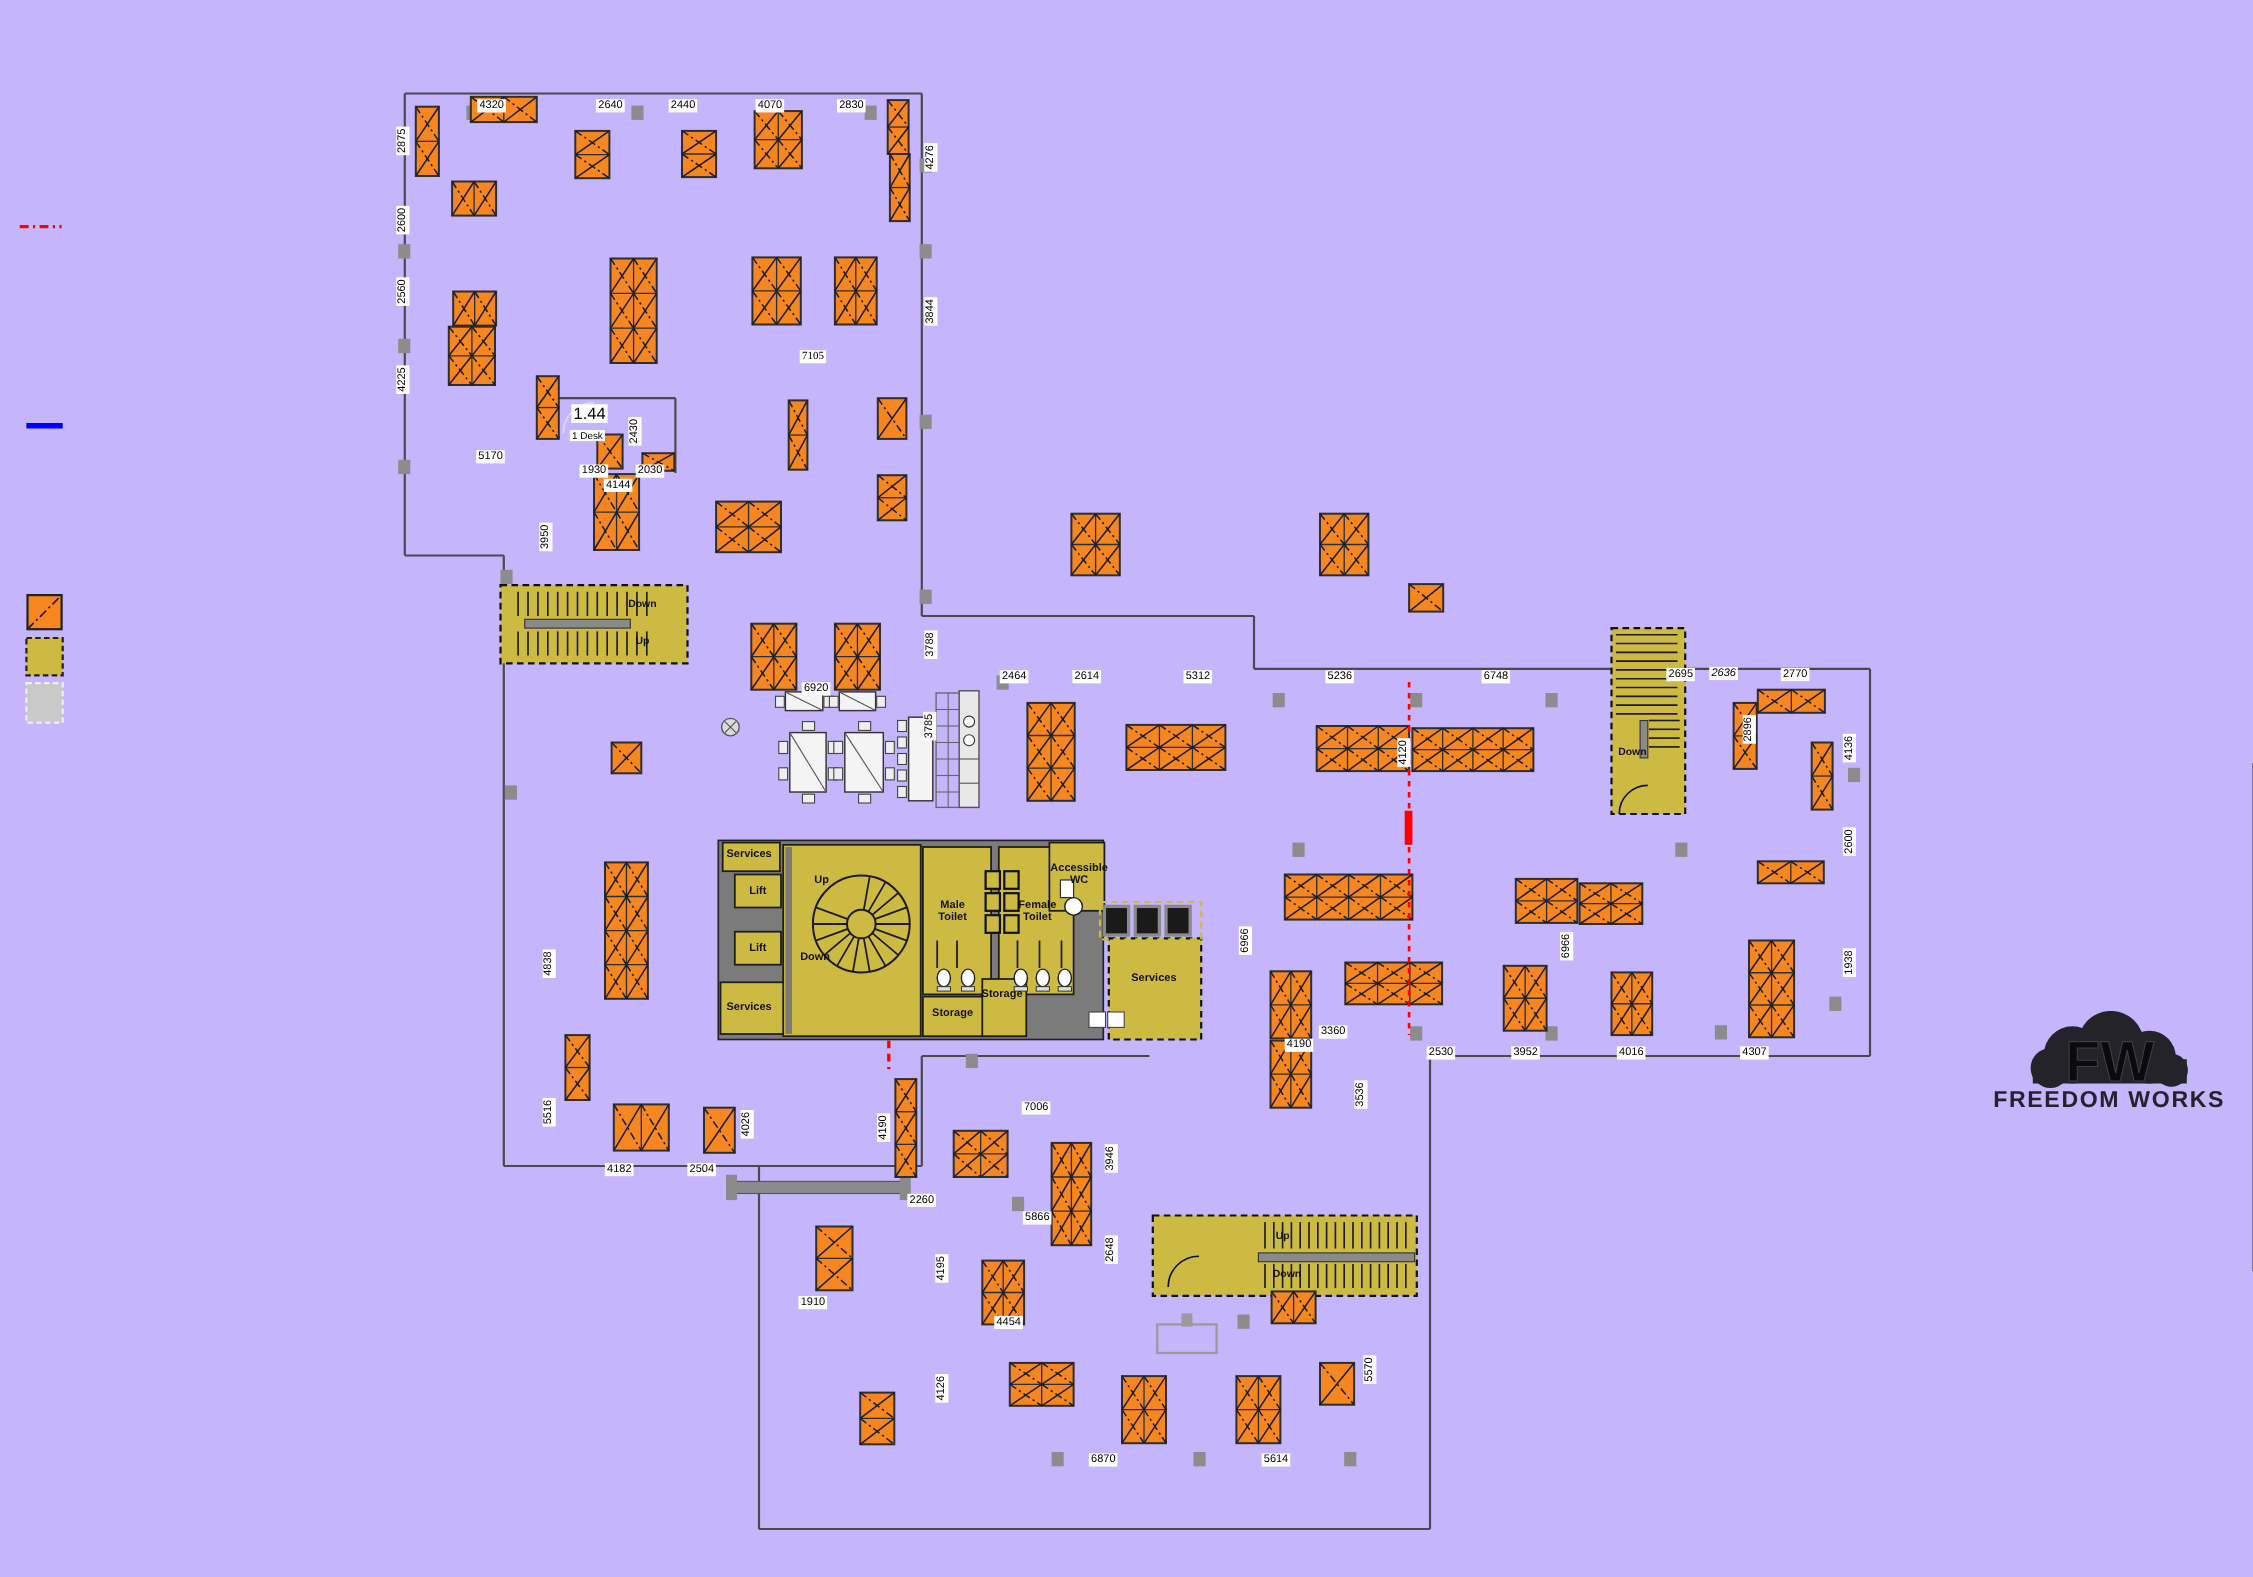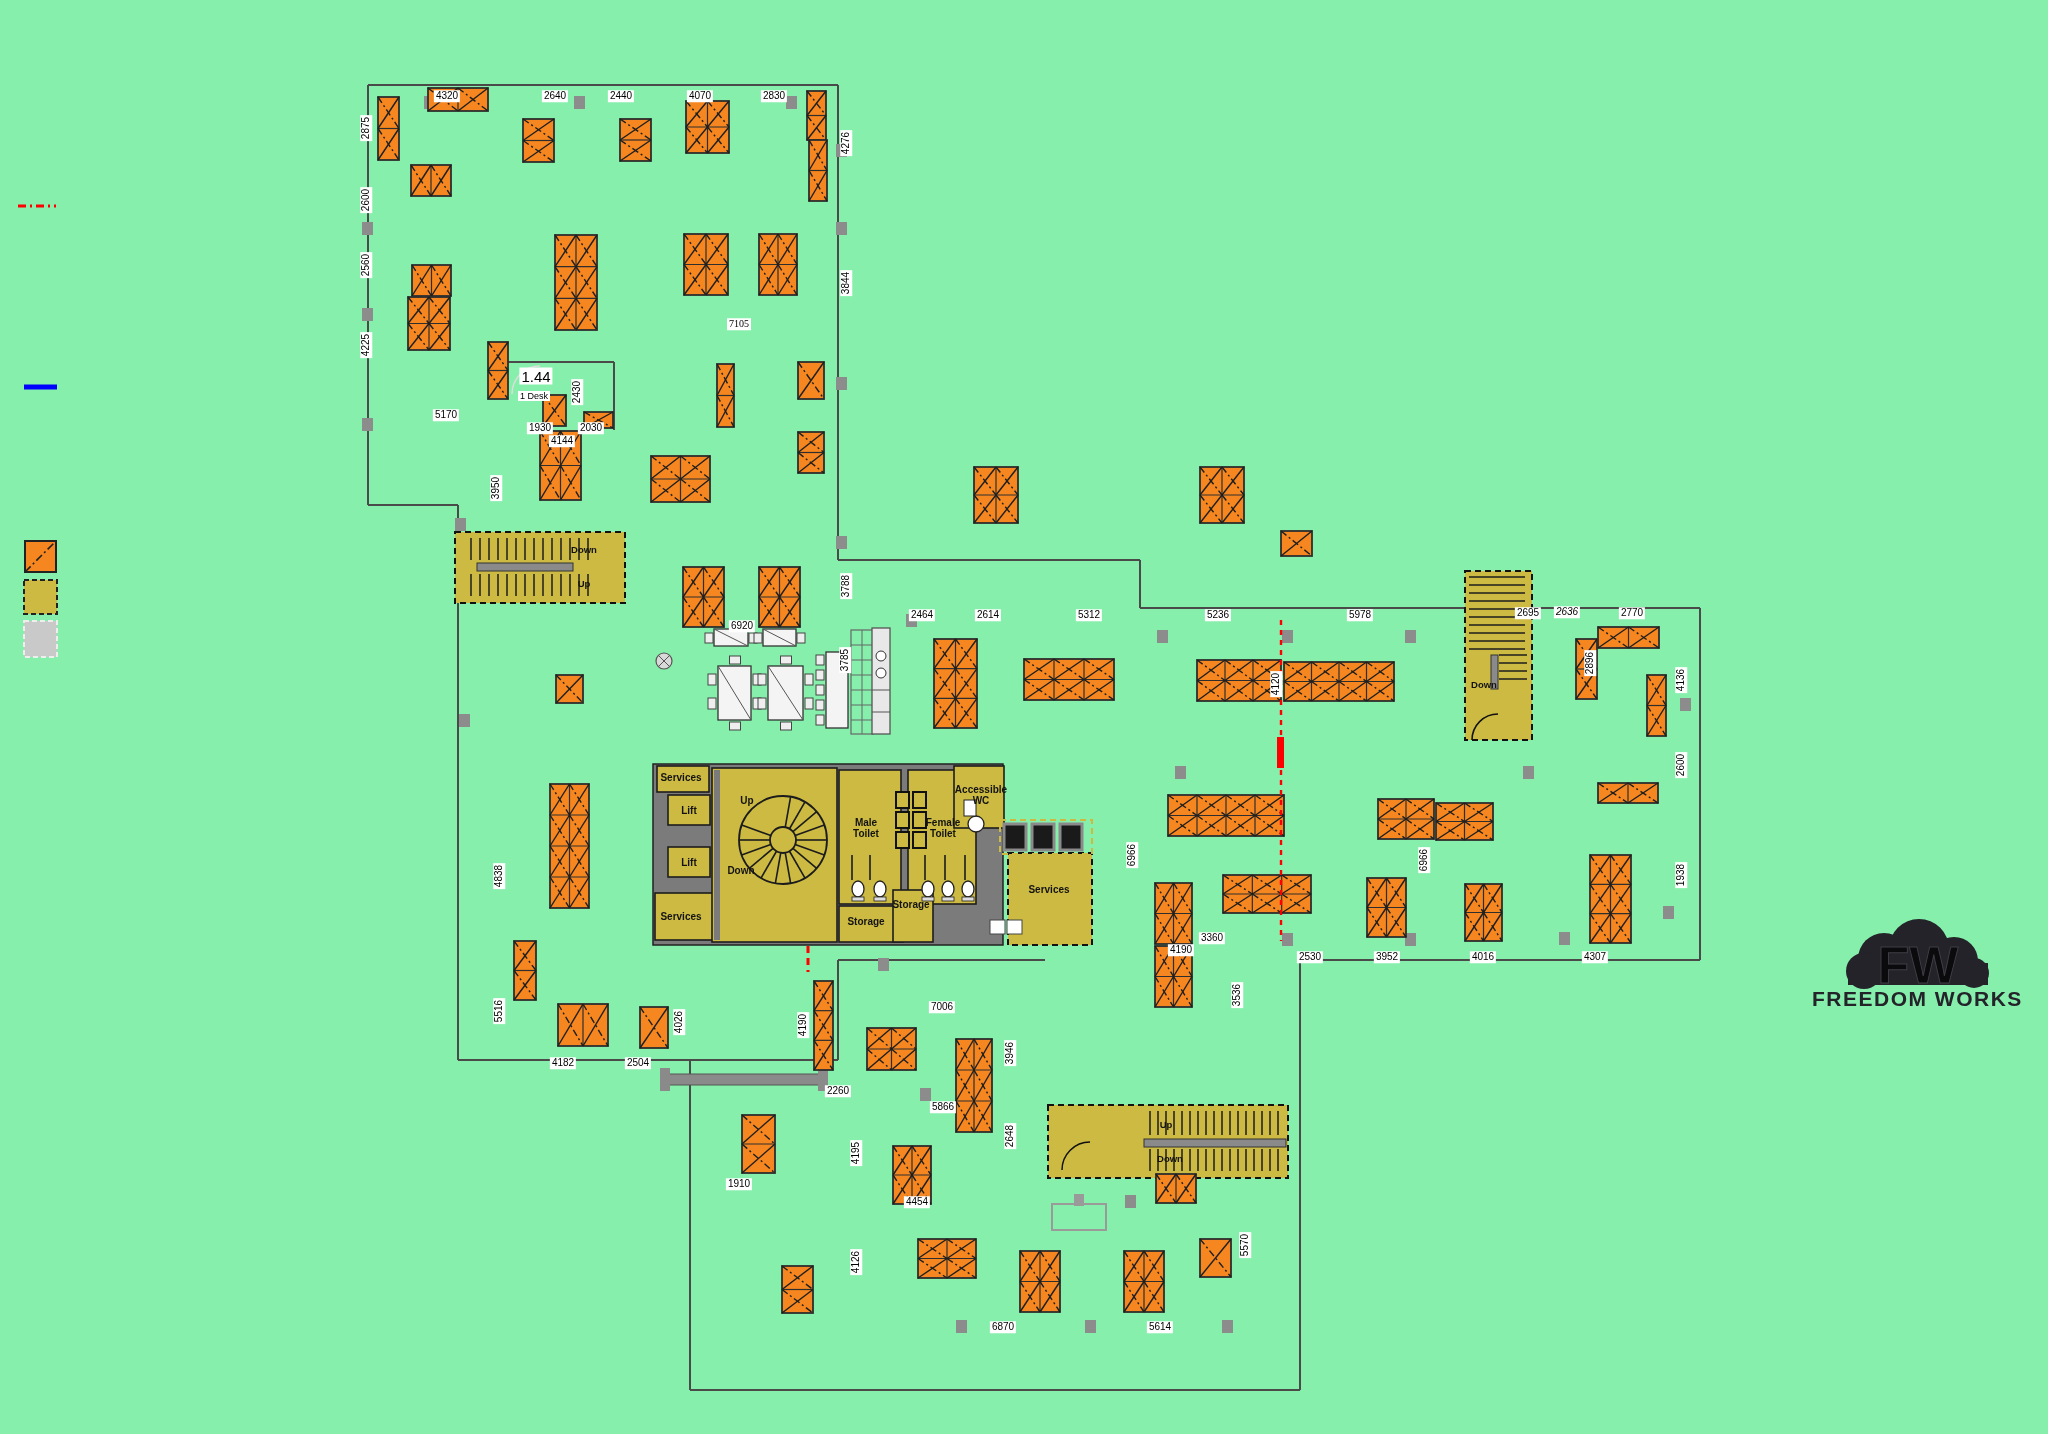--- a/index.html
+++ b/index.html
@@ -1,16 +1,16 @@
 <!DOCTYPE html>
 <html><head>
 <meta charset="utf-8">
 <style>
   html,body{margin:0;padding:0;background:#000;}
-  .stage{position:relative;width:2048px;height:1434px;background:#86efac;overflow:hidden;
+  .stage{position:relative;width:2048px;height:1434px;background:#c4b5fd;overflow:hidden;
          font-family:"Liberation Sans",sans-serif;}
   #plan{position:absolute;left:0;top:0;}
   .lbl{position:absolute;transform:translate(-50%,-50%);background:#fff;color:#000;
        font-size:10px;line-height:1.15;padding:0 2px;white-space:nowrap;}
   .lbl.v{transform:translate(-50%,-50%) rotate(-90deg);}
   .room-lbl{position:absolute;transform:translate(-50%,-50%);color:#131313;font-weight:bold;
        font-size:10px;line-height:1.1;text-align:center;white-space:pre-line;}
   .stair-lbl{position:absolute;transform:translate(-50%,-50%);color:#131313;font-weight:bold;
        font-size:9.5px;white-space:nowrap;}
   .roomtag{position:absolute;transform:translate(-50%,-50%);background:#fff;color:#000;
@@ -992,21 +992,21 @@
       <div class="lbl" style="left: 540px; top: 428px;">1930</div>
       <div class="lbl" style="left: 591px; top: 428px;">2030</div>
       <div class="lbl" style="left: 562px; top: 441px;">4144</div>
       <div class="lbl v" style="left: 496px; top: 488px;">3950</div>
       <div class="lbl" style="left: 742px; top: 626px;">6920</div>
       <div class="lbl v" style="left: 846px; top: 586px;">3788</div>
       <div class="lbl" style="left: 922px; top: 615px;">2464</div>
       <div class="lbl" style="left: 988px; top: 615px;">2614</div>
       <div class="lbl" style="left: 1089px; top: 615px;">5312</div>
       <div class="lbl" style="left: 1218px; top: 615px;">5236</div>
-      <div class="lbl" style="left: 1360px; top: 615px;">5978</div>
+      <div class="lbl" style="left: 1360px; top: 615px;">6748</div>
       <div class="lbl" style="left: 1528px; top: 613px;">2695</div>
       <div class="lbl" style="left: 1567px; top: 612px; font-style: italic;">2636</div>
       <div class="lbl" style="left: 1632px; top: 613px;">2770</div>
       <div class="lbl v" style="left: 1276px; top: 684px;">4120</div>
       <div class="lbl v" style="left: 1590px; top: 663px;">2896</div>
       <div class="lbl v" style="left: 1681px; top: 680px;">4136</div>
       <div class="lbl v" style="left: 1681px; top: 765px;">2600</div>
       <div class="lbl v" style="left: 1424px; top: 860px;">6966</div>
       <div class="lbl v" style="left: 1132px; top: 855px;">6966</div>
       <div class="lbl v" style="left: 1681px; top: 875px;">1938</div>

